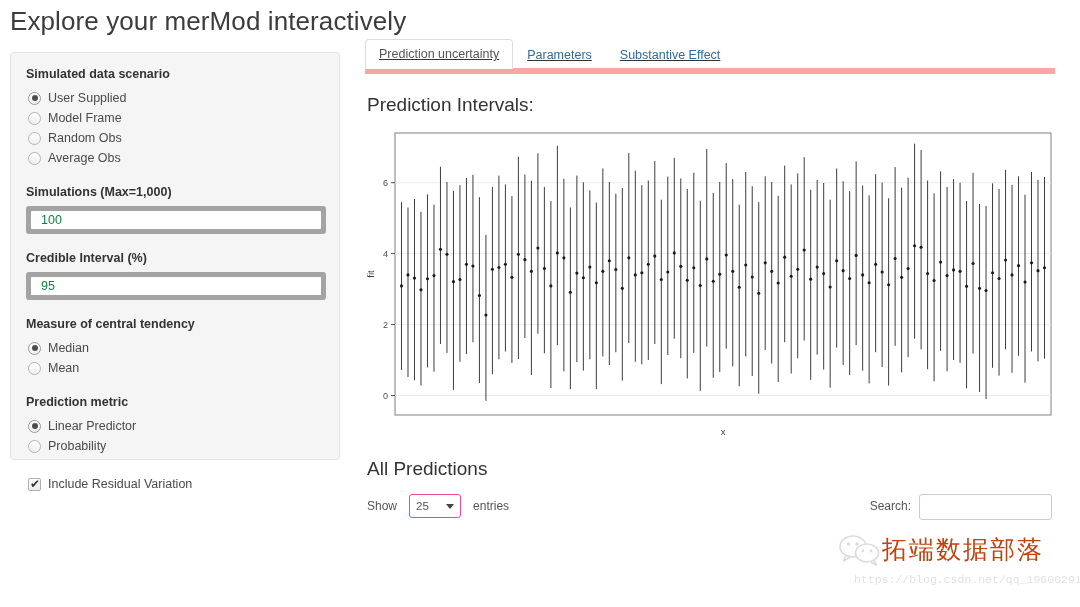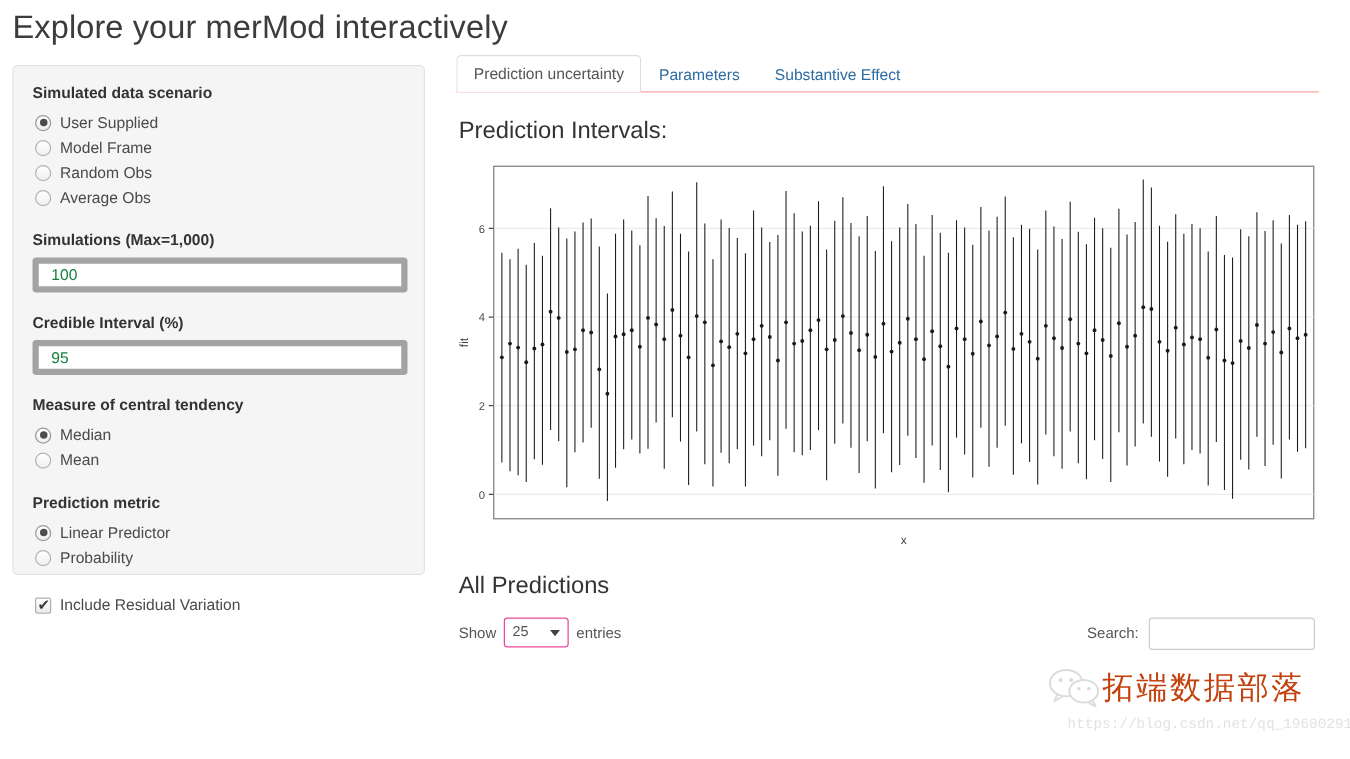--- a/index.html
+++ b/index.html
@@ -110,23 +110,24 @@
     margin: 18px 0 0 2px;
   }
   .check-row .ctl { width: 13px; height: 13px; margin: 0 7px 0 0; flex: 0 0 auto; }
 
   
   .main { position: absolute; left: 365px; top: 45px; width: 690px; }
 
   .tabbar {
     position: relative;
     height: 29px;
-    border-bottom: 1px solid #fca5a5;
+    border-bottom: 6px solid #fca5a5;
     display: flex;
     align-items: flex-end;
+    text-decoration: underline;
   }
   .tab {
     font-size: 12.5px;
     line-height: 16px;
     padding: 6px 13px 6px 13px;
     color: #2d6ca2;
     cursor: pointer;
     white-space: nowrap;
     border: 1px solid transparent;
     border-bottom: none;
@@ -156,21 +157,21 @@
   
   .table-controls {
     position: relative;
     margin-top: 13px;
     height: 26px;
     width: 690px;
   }
   .show-entries {
     position: absolute; left: 2px; top: 0;
     display: flex; align-items: center;
-    font-size: 12px; color: #555555;
+    font-size: 12px; color: #555555; gap: 6px;
   }
   .show-entries .lbl { line-height: 24px; }
   .select-box {
     margin: 0 6px;
     width: 52px; height: 24px;
     border: 1px solid #ec4899;
     border-radius: 3px;
     background: #ffffff;
     position: relative;
     display: flex; align-items: center;

